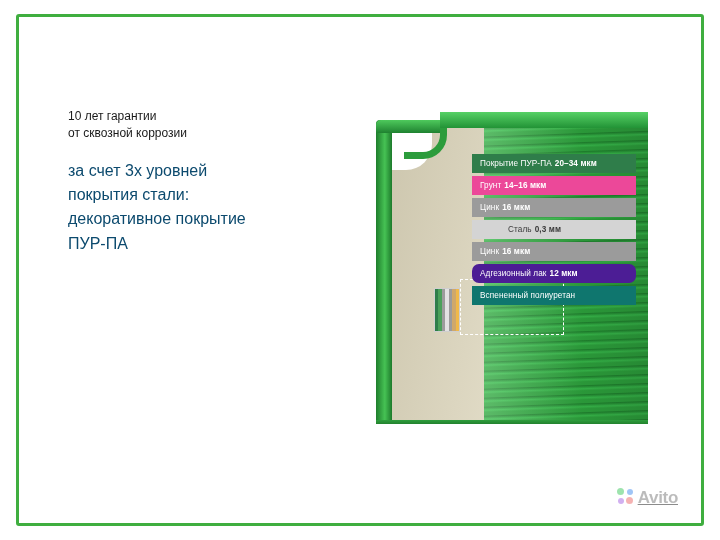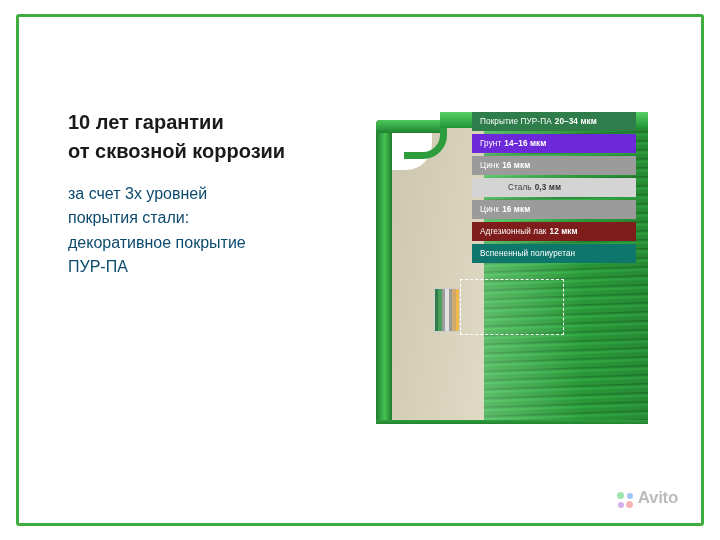--- a/index.html
+++ b/index.html
@@ -32,22 +32,22 @@
   }
 
   
   .text-block {
     position: absolute;
     left: 68px;
     top: 108px;
     width: 270px;
   }
   .headline {
-    font-size: 20px;
-    font-weight: bold;
+    font-size: 12px;
+    font-weight: normal;
     color: #1a1a1a;
     line-height: 1.45;
     margin: 0 0 16px 0;
   }
   .headline .l2 { display: block; }
   .subtext {
     font-size: 16px;
     color: #0c4a6e;
     line-height: 1.52;
     margin: 0;
@@ -207,23 +207,24 @@
   }
   .legend-row b { font-weight: bold; margin-left: 3px; }
   .legend-row.dark-text { color: #3a3a3a; }
 
   
   .watermark {
     position: absolute;
     right: 42px;
     bottom: 32px;
     display: flex;
-    align-items: flex-end;
+    align-items: flex-start;
     gap: 5px;
     opacity: 0.45;
+    text-decoration: underline;
   }
   .wm-dots {
     position: relative;
     width: 16px;
     height: 16px;
   }
   .wm-dots span {
     position: absolute;
     border-radius: 50%;
     display: block;
@@ -273,41 +274,41 @@
         <i style="background: rgb(155, 155, 155);"></i>
         <i style="background: rgb(226, 226, 226);"></i>
         <i style="background: rgb(155, 155, 155);"></i>
         <i style="background: rgb(207, 168, 107);"></i>
         <i style="background: rgb(240, 185, 74);"></i>
       </div>
     <div class="dotted-box"></div>
   </div>
 
   <div class="legend" id="legend">
-      <div class="legend-row" style="background: rgb(47, 125, 74);">
+      <div class="legend-row" style="background: rgb(47, 125, 74); margin-top: 42px;">
         <span>Покрытие ПУР-ПА </span>
         <b>20–34 мкм</b>
       </div>
-      <div class="legend-row" style="background: #6d28d9;">
+      <div class="legend-row" style="background: #ec4899;">
         <span>Грунт </span>
         <b>14–16 мкм</b>
       </div>
       <div class="legend-row" style="background: rgb(155, 155, 155);">
         <span>Цинк </span>
         <b>16 мкм</b>
       </div>
       <div class="legend-row dark-text" style="background: rgb(212, 212, 212); padding-left: 36px;">
         <span>Сталь </span>
         <b>0,3 мм</b>
       </div>
       <div class="legend-row" style="background: rgb(155, 155, 155);">
         <span>Цинк </span>
         <b>16 мкм</b>
       </div>
-      <div class="legend-row" style="background: #7f1d1d;">
+      <div class="legend-row" style="background: #4c1d95; border-radius: 7px;">
         <span>Адгезионный лак </span>
         <b>12 мкм</b>
       </div>
       <div class="legend-row" style="background: #0f766e;">
         <span>Вспененный полиуретан</span>
       </div>
     </div>
 
   <div class="watermark">
     <span class="wm-dots">

